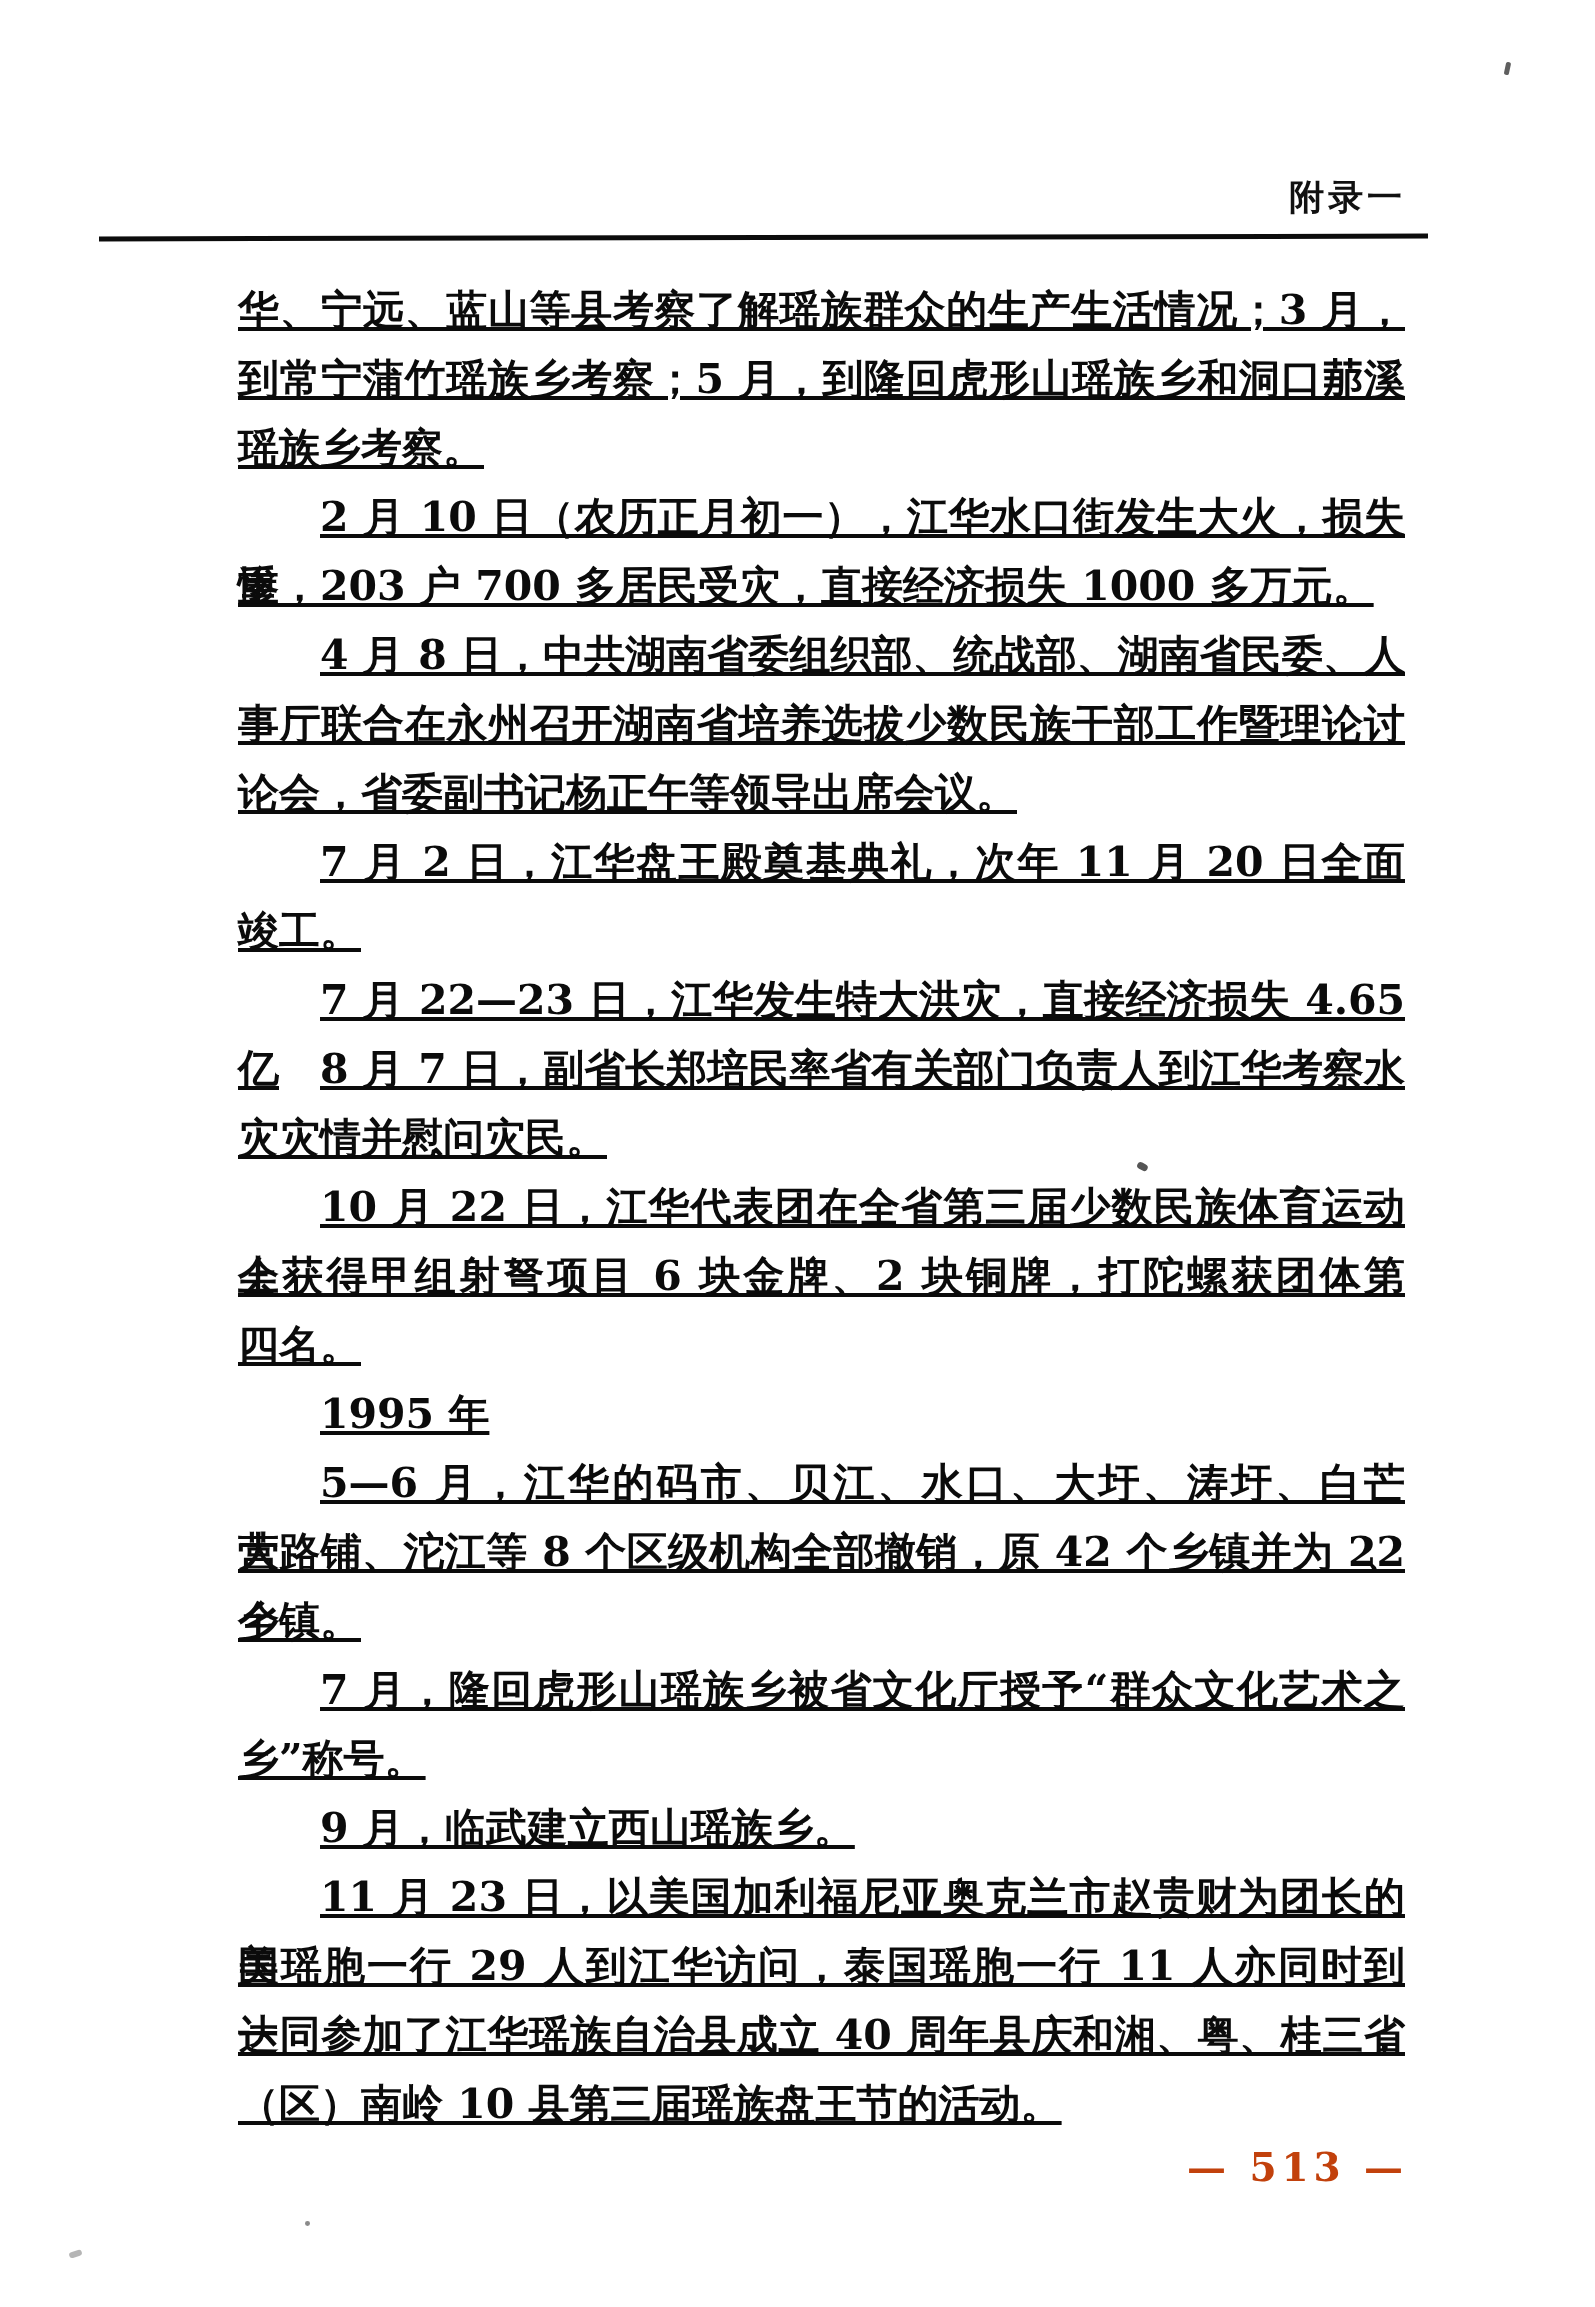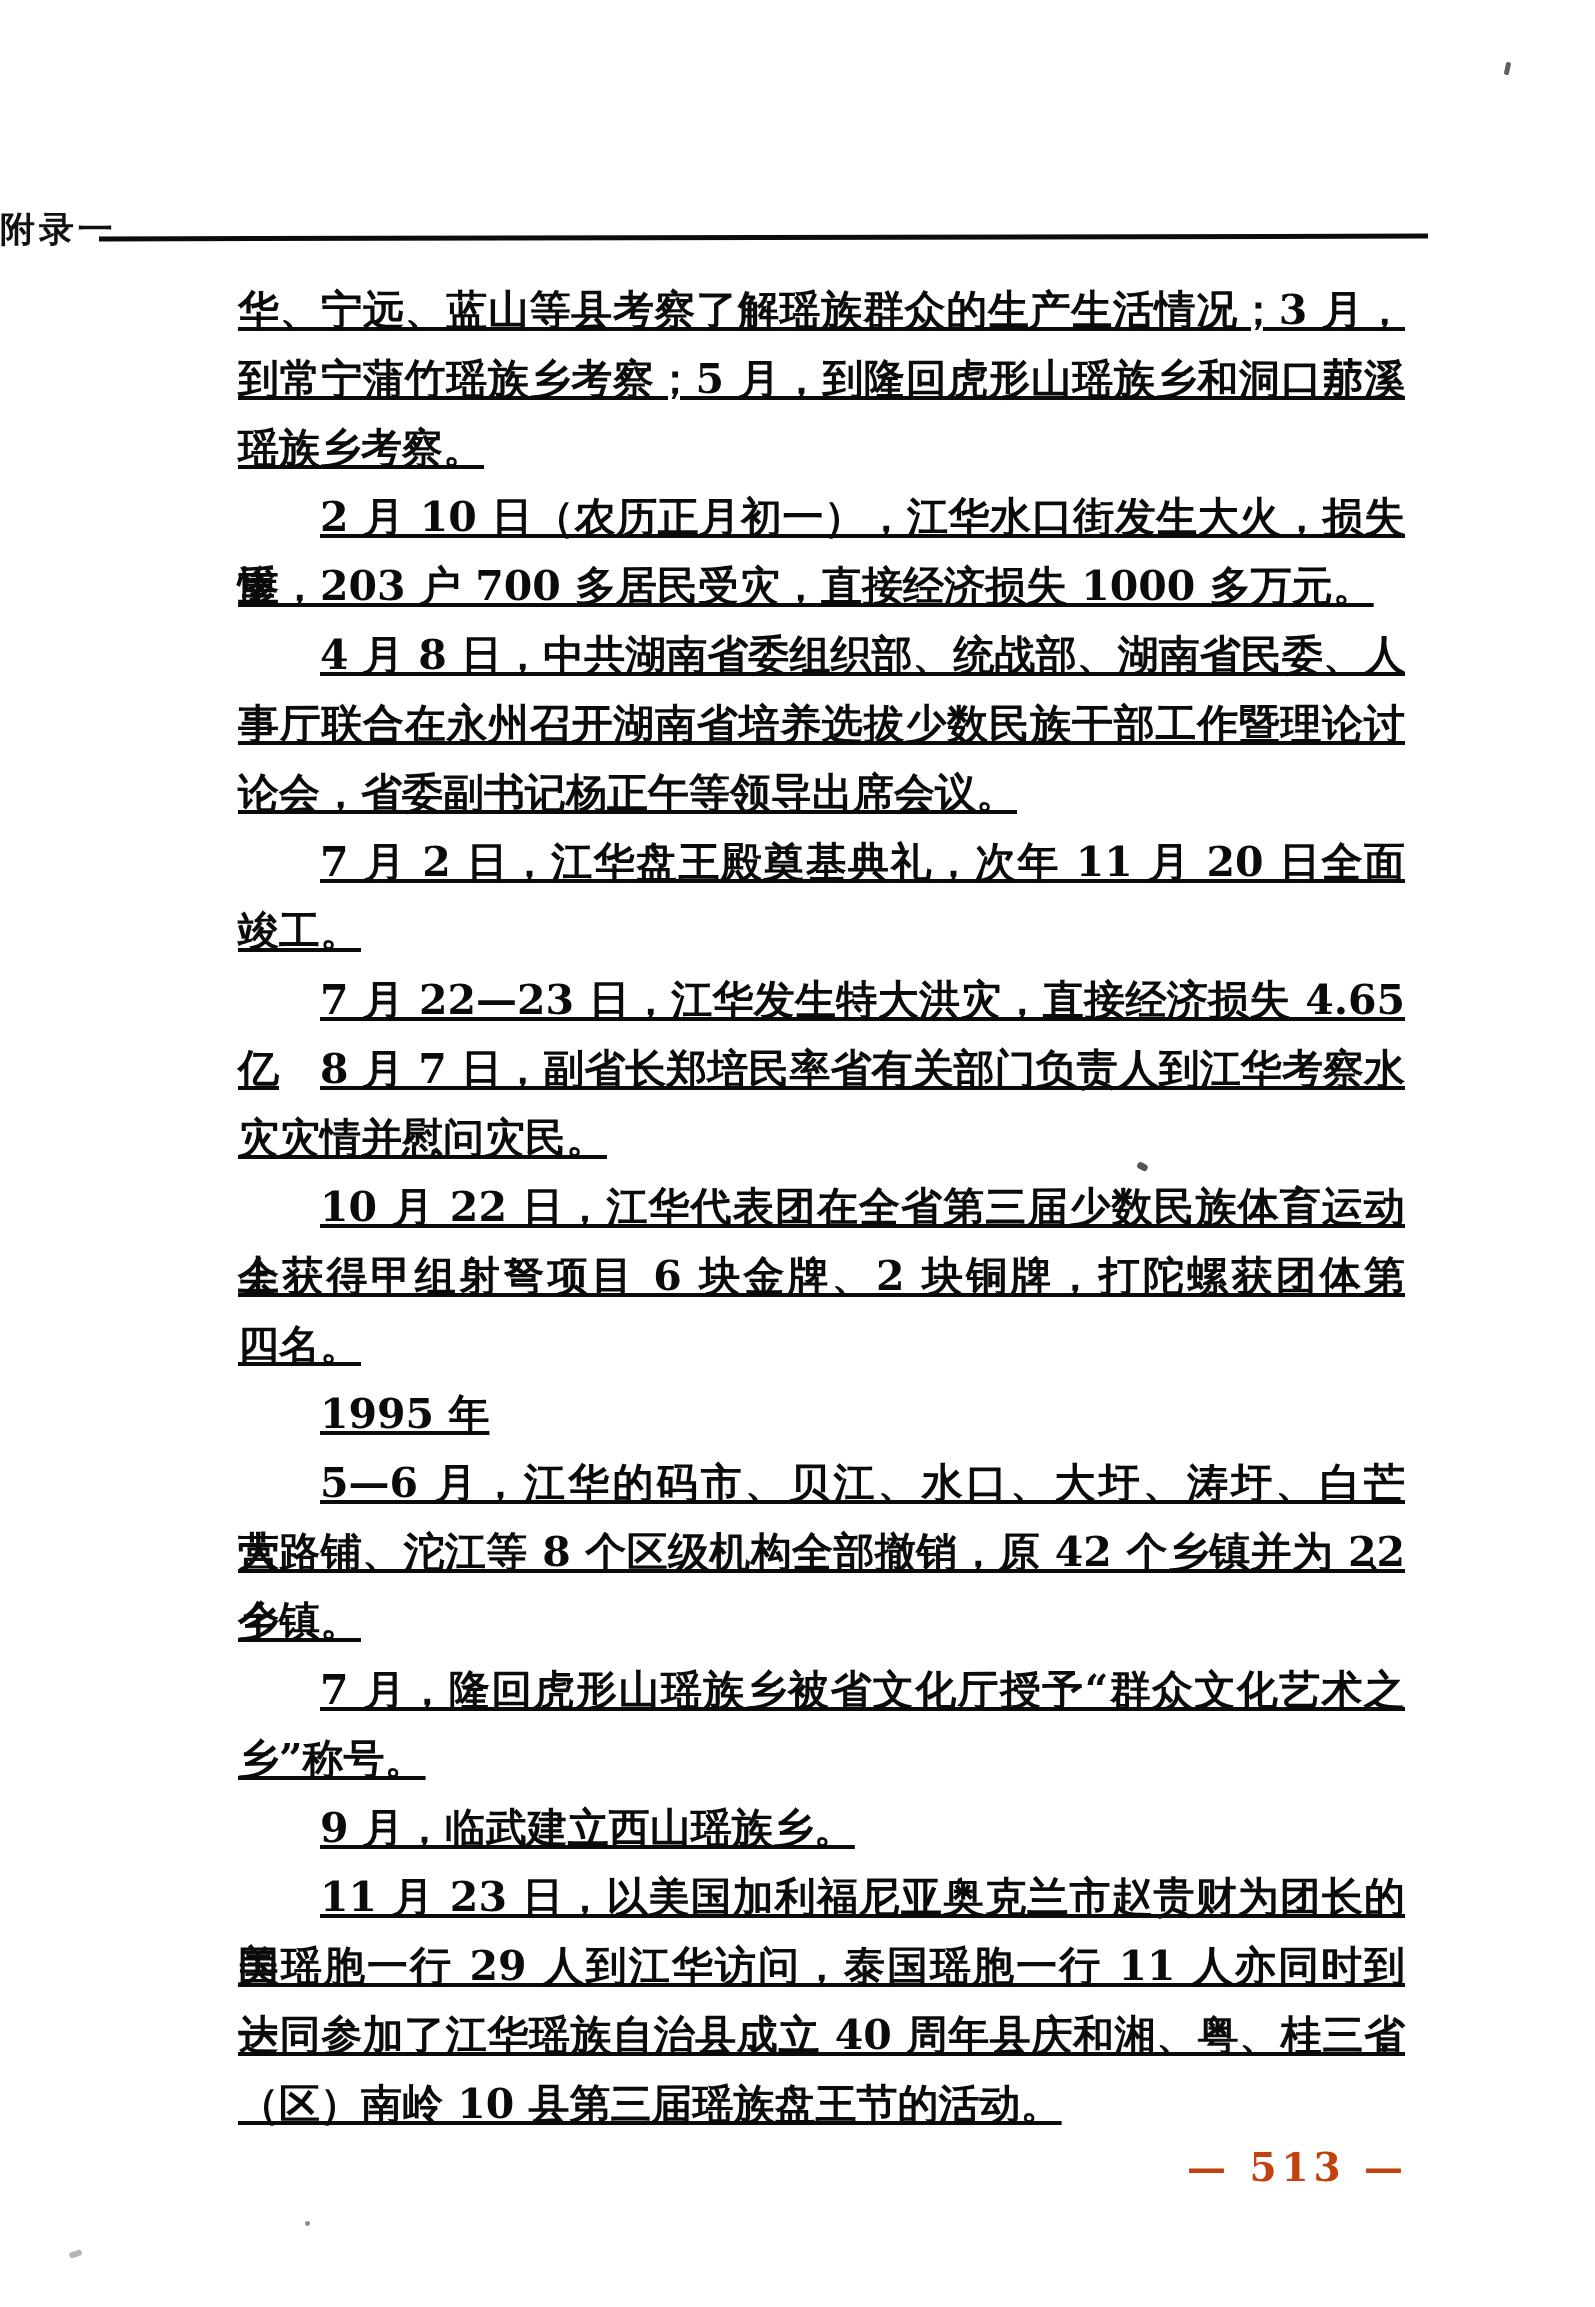--- a/index.html
+++ b/index.html
@@ -15,25 +15,25 @@
     overflow: hidden;
     font-family: "DejaVu Serif", "Liberation Serif", serif;
     color: #0b0b0b;
   }
   
   .running-header {
     position: absolute;
     top: 174px;
     left: 0;
     width: 1406px;
+    text-align: right;
     font-size: 35px;
     font-weight: 600;
     letter-spacing: 3.9px;
     color: #111;
-    margin-top: 32px;
   }
   .header-rule {
     position: absolute;
     top: 235px;
     left: 99px;
     width: 1329px;
     height: 4.9px;
     background: #0c0c0c;
     transform: rotate(-0.12deg);
   }

